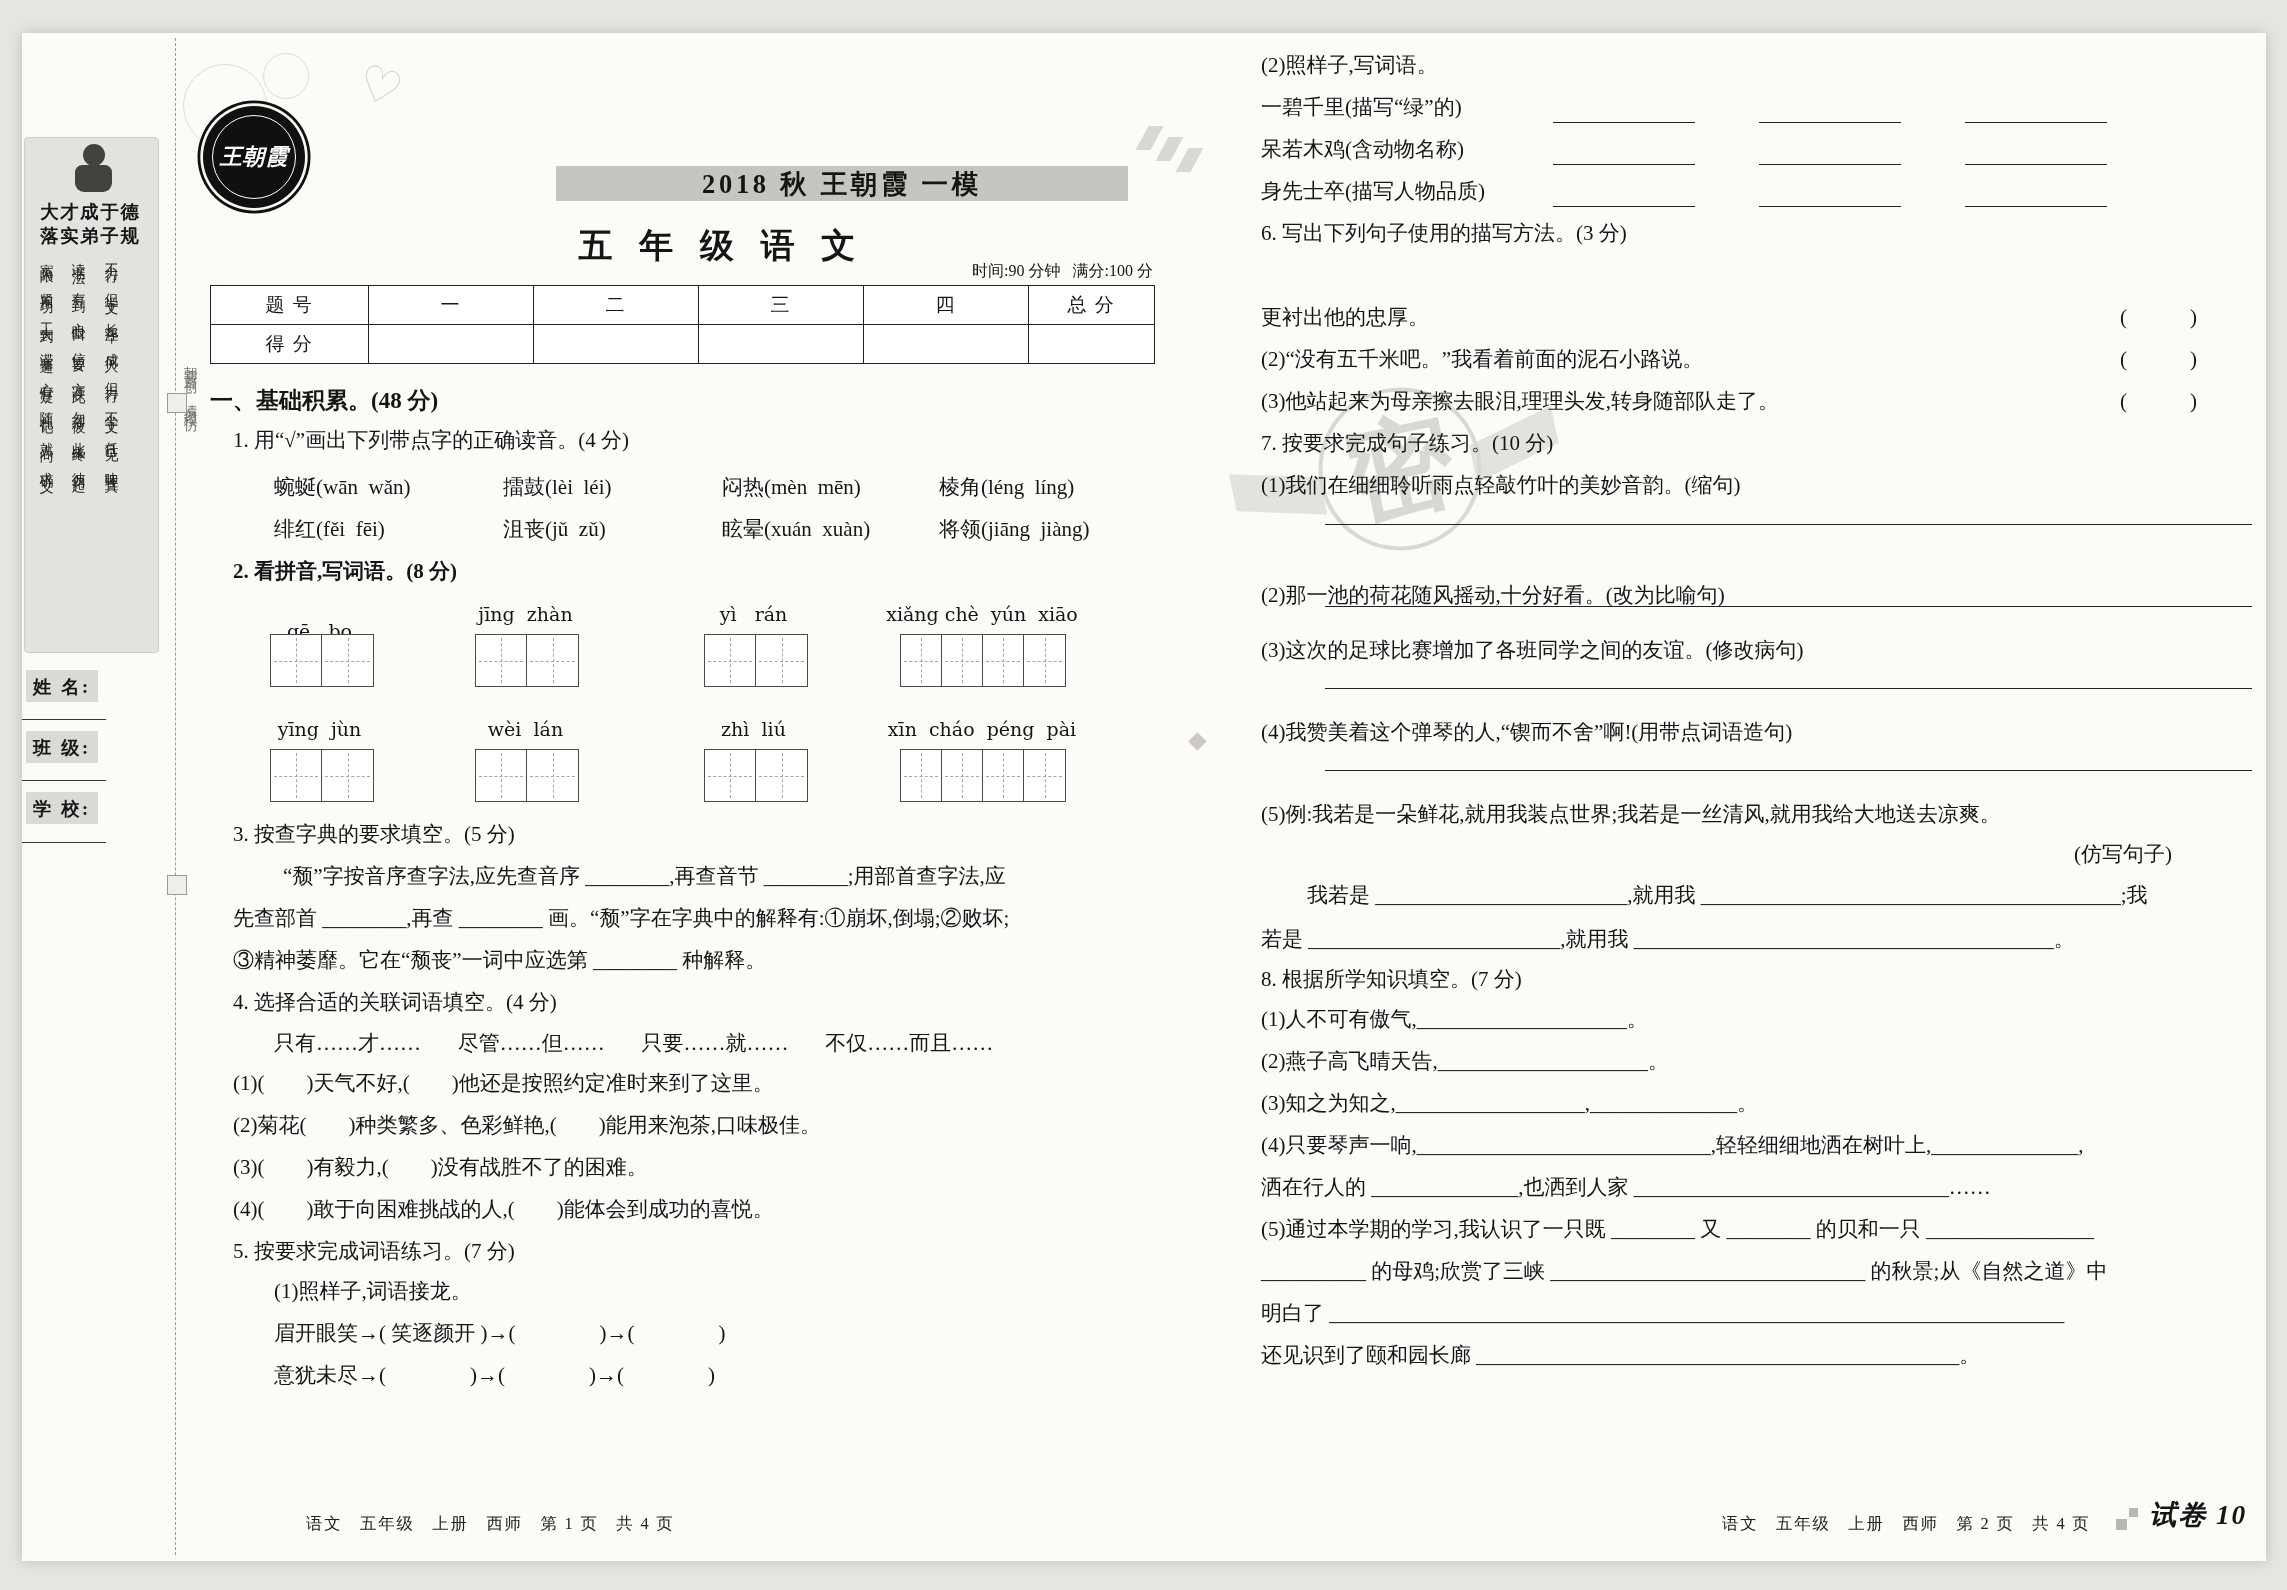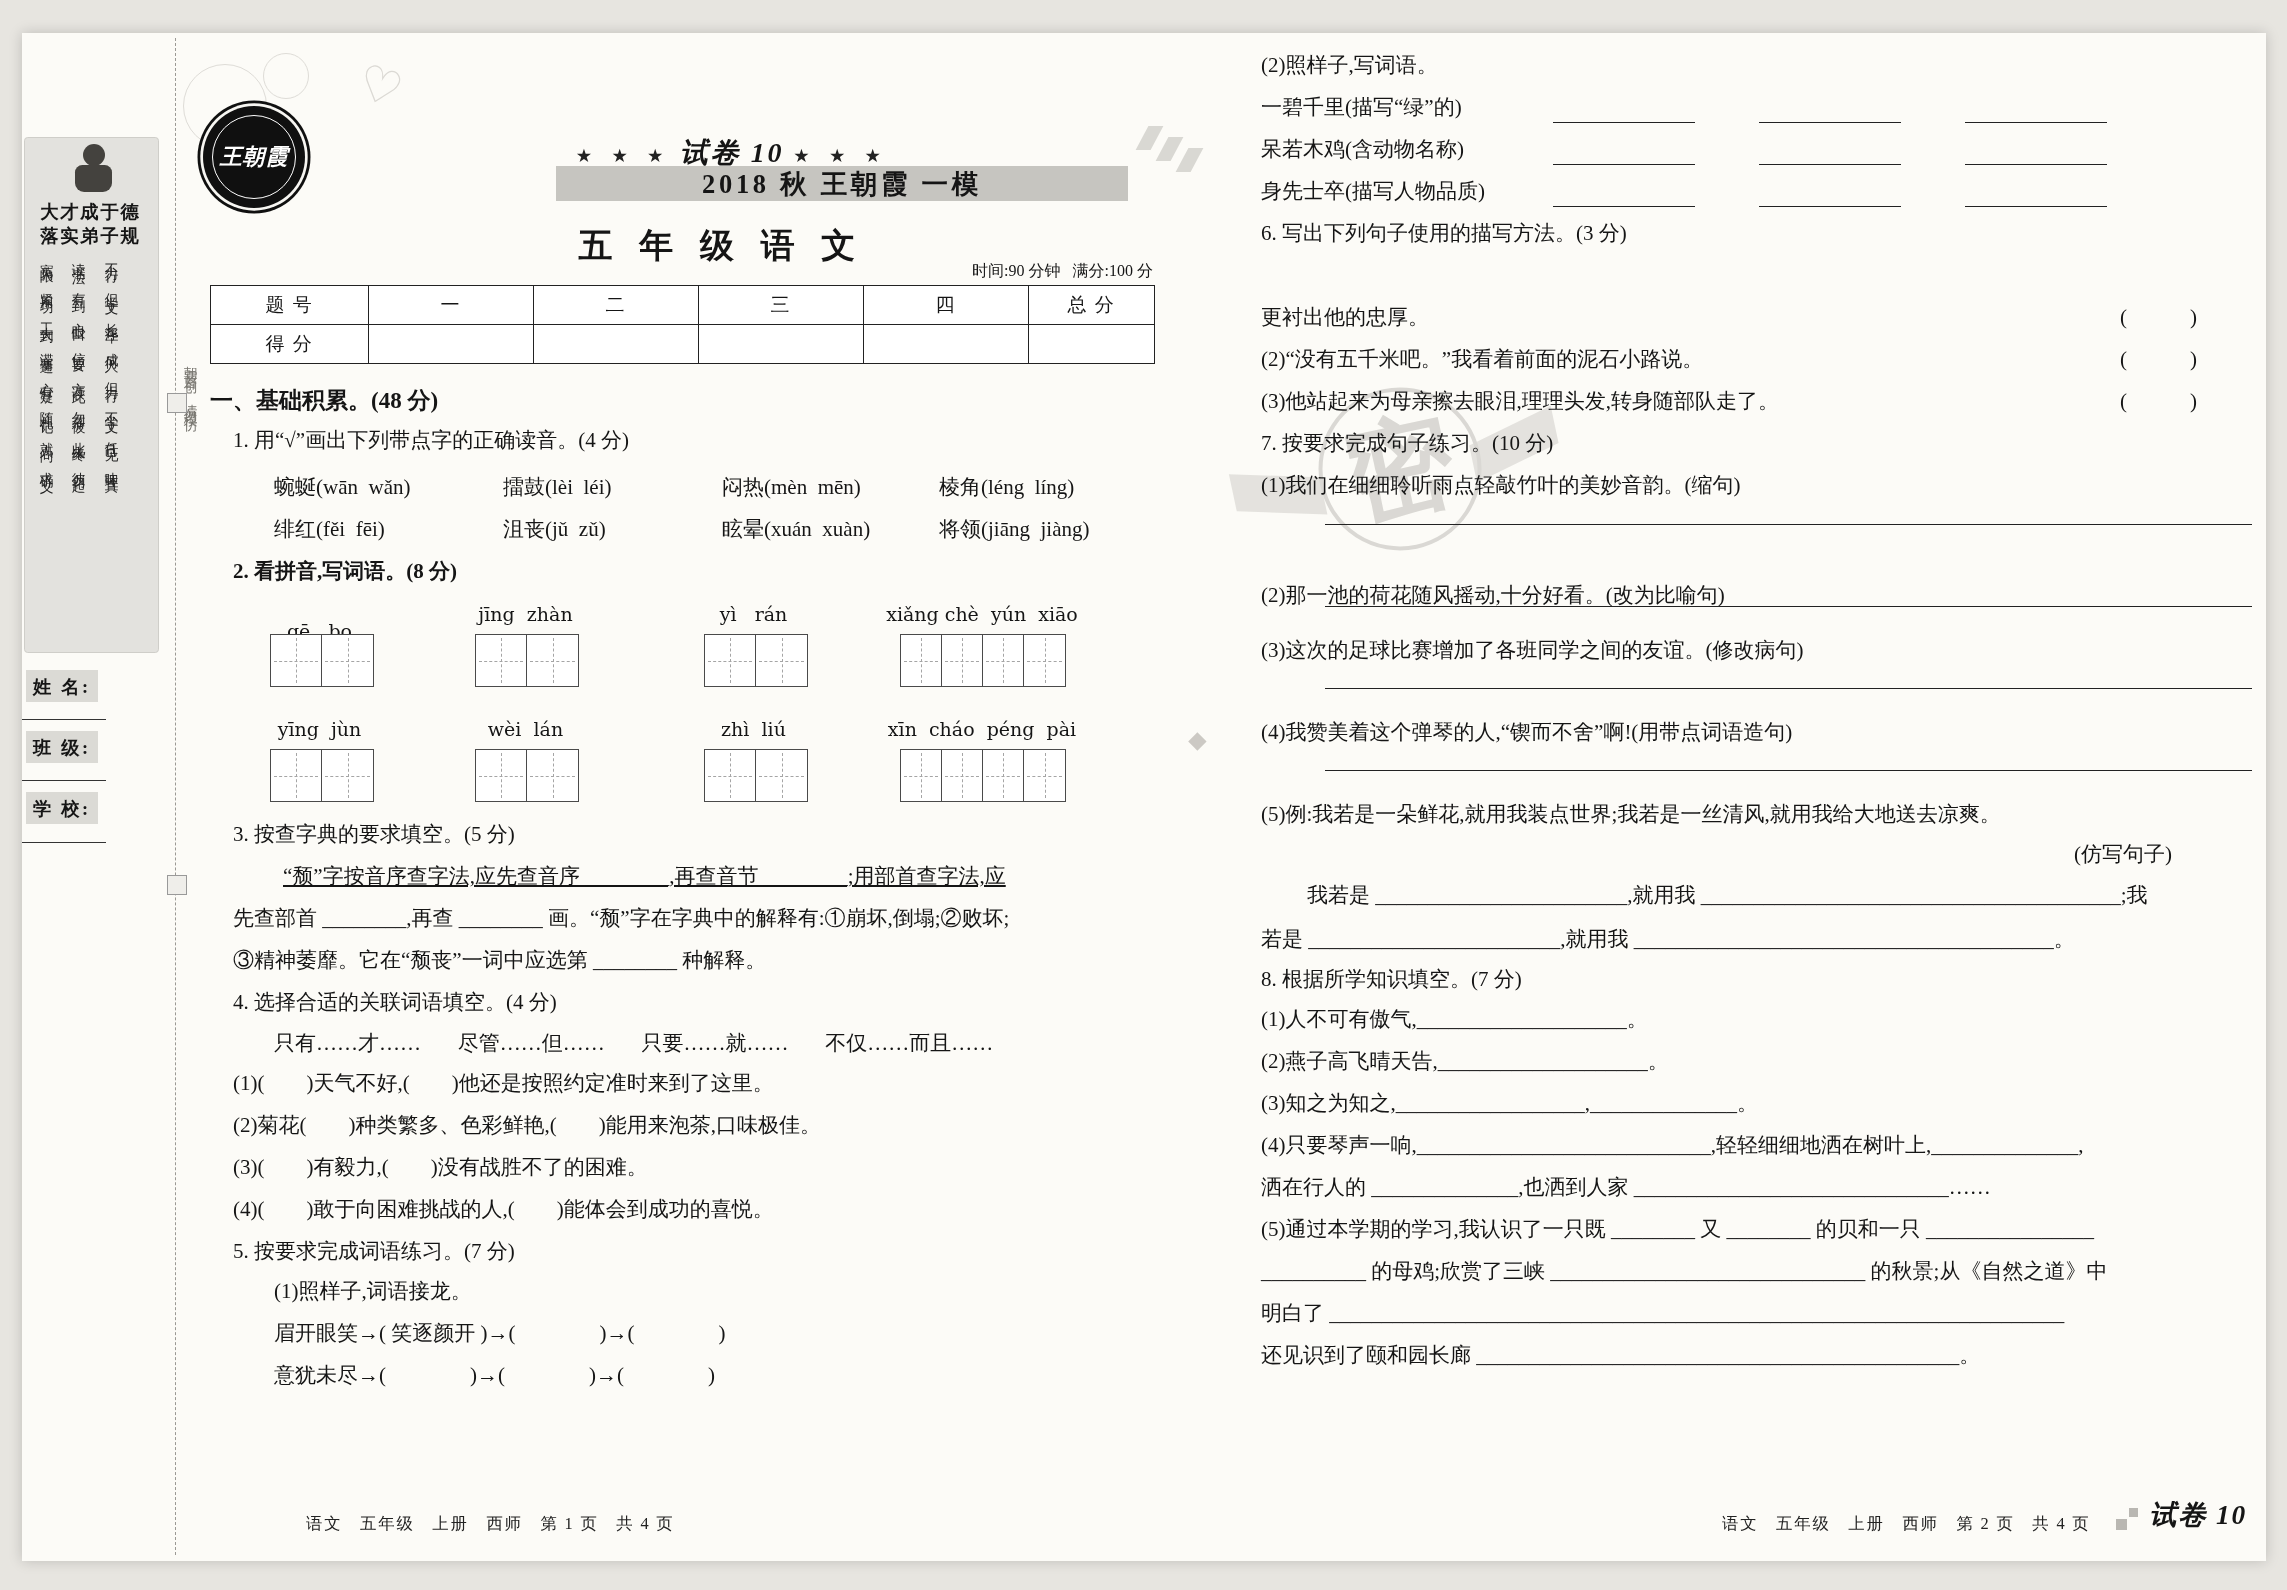--- a/index.html
+++ b/index.html
@@ -119,23 +119,20 @@
   <div class="fieldlabel" style="top:731px;">班 级:</div>
   <div class="fieldline" style="top:779px;"></div>
   <div class="fieldlabel" style="top:792px;">学 校:</div>
   <div class="fieldline" style="top:841px;"></div>
 
   <div class="spine"></div>
   <div class="spbox" style="top:393px;"></div>
   <div class="spbox" style="top:875px;"></div>
   <div class="spdia"></div>
 
-  <div class="t center" style="left:493px;top:111px;width:457px;">
-    <span class="stars">★ ★ ★</span><span class="papertitle">试卷 10</span><span class="stars">★ ★ ★</span>
-  </div>
   <div class="band">2018 秋 王朝霞 一模</div>
   <div class="maintitle">五 年 级 语 文</div>
   <div class="t sz20 right" style="left:877px;top:261px;width:276px;">时间:90 分钟   满分:100 分</div>
 
   <div class="scoretable">
     <div class="strow">
       <div class="stc first">题   号</div>
       <div class="stc mid">一</div>
       <div class="stc mid">二</div>
       <div class="stc mid">三</div>
@@ -204,21 +201,21 @@
       <div class="wcell"></div>
   </div>
   <div class="wgrid g4" style="left:900px;top:749px;">
     <div class="wcell"></div>
       <div class="wcell"></div>
       <div class="wcell"></div>
       <div class="wcell"></div>
   </div>
 
   <div class="t" style="left:233px;top:822px;">3. 按查字典的要求填空。(5 分)</div>
-  <div class="t" style="left:283px;top:864px;text-decoration:underline;">“颓”字按音序查字法,应先查音序 ________,再查音节 ________;用部首查字法,应</div>
+  <div class="t" style="left:283px;top:864px;">“颓”字按音序查字法,应先查音序 ________,再查音节 ________;用部首查字法,应</div>
   <div class="t" style="left:233px;top:906px;">先查部首 ________,再查 ________ 画。“颓”字在字典中的解释有:①崩坏,倒塌;②败坏;</div>
   <div class="t" style="left:233px;top:948px;">③精神萎靡。它在“颓丧”一词中应选第 ________ 种解释。</div>
 
   <div class="t" style="left:233px;top:990px;">4. 选择合适的关联词语填空。(4 分)</div>
   <div class="t" style="left:274px;top:1031px;">只有……才……       尽管……但……       只要……就……       不仅……而且……</div>
   <div class="t" style="left:233px;top:1071px;">(1)(        )天气不好,(        )他还是按照约定准时来到了这里。</div>
   <div class="t" style="left:233px;top:1113px;">(2)菊花(        )种类繁多、色彩鲜艳,(        )能用来泡茶,口味极佳。</div>
   <div class="t" style="left:233px;top:1155px;">(3)(        )有毅力,(        )没有战胜不了的困难。</div>
   <div class="t" style="left:233px;top:1197px;">(4)(        )敢于向困难挑战的人,(        )能体会到成功的喜悦。</div>
 

